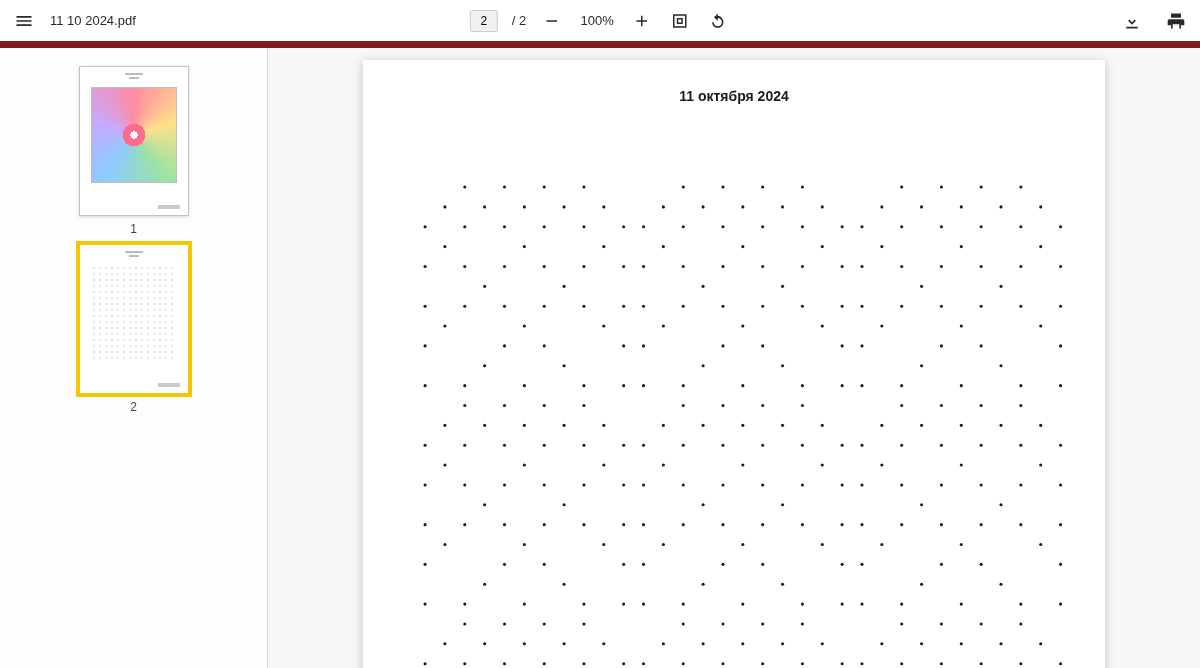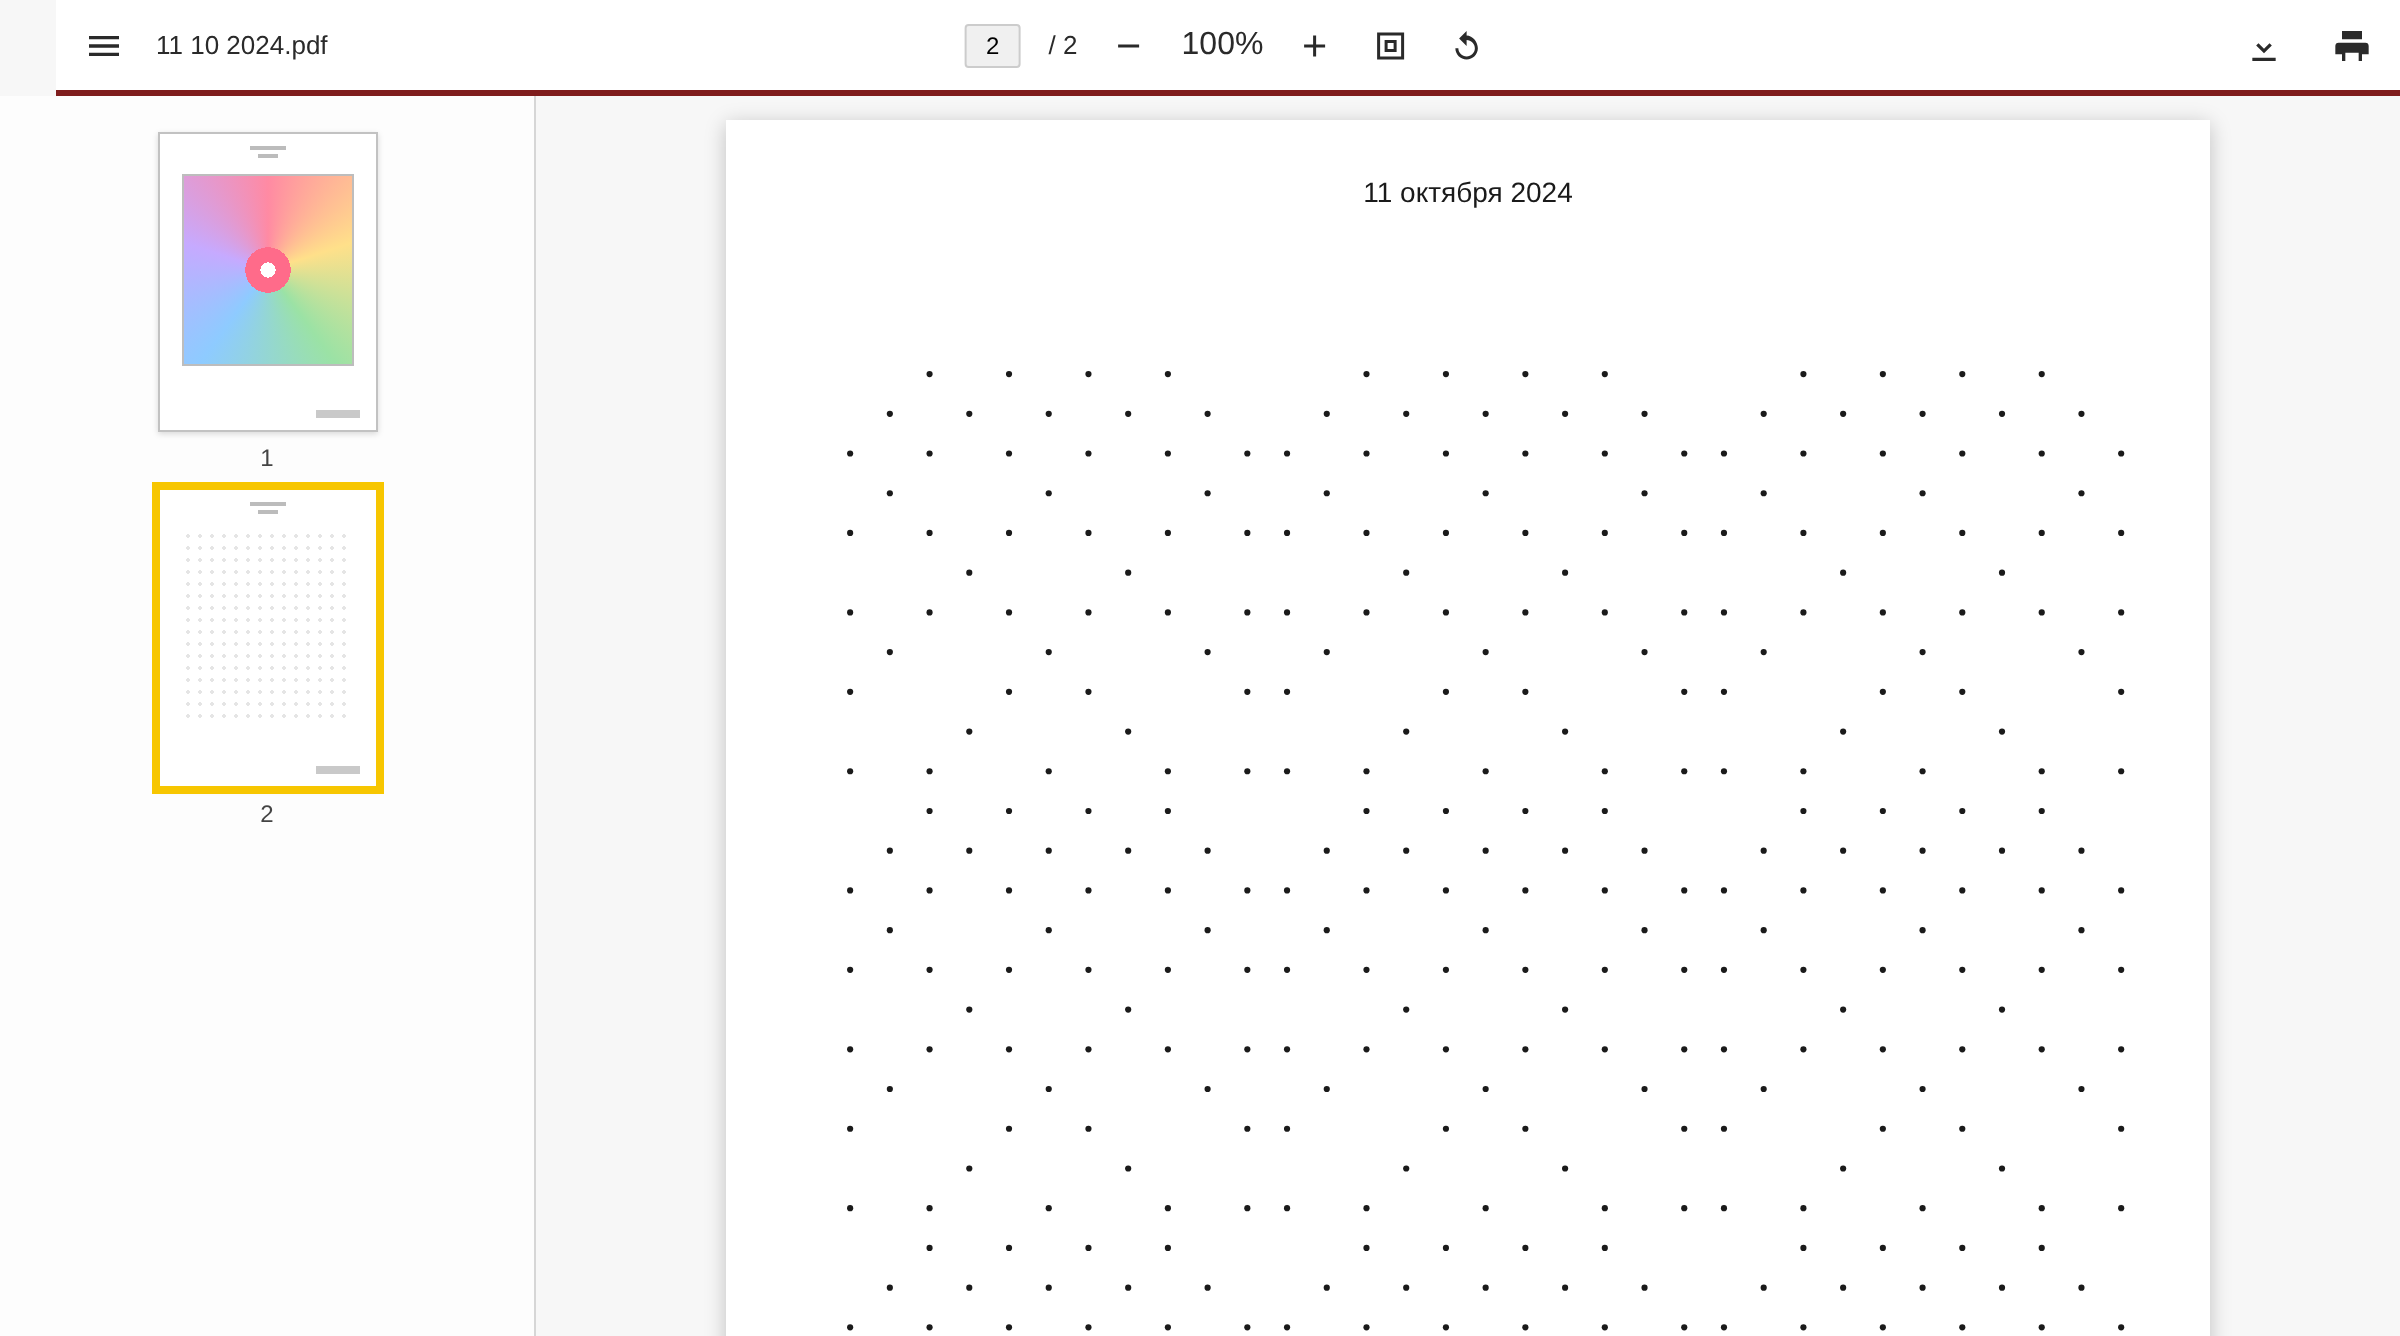--- a/index.html
+++ b/index.html
@@ -2,42 +2,41 @@
 <html><head>
 <meta charset="utf-8">
 <style>
   * { box-sizing: border-box; margin: 0; padding: 0; }
   html, body { width: 1200px; height: 668px; font-family: Arial, Helvetica, sans-serif; background: #f7f7f7; overflow: hidden; }
 
   
   .toolbar {
     height: 48px;
     background: #ffffff;
-    border-bottom: 3px solid #7f1d1d;
+    border-bottom: 7px solid #7f1d1d;
     display: flex;
     align-items: center;
     position: relative;
     padding: 0 12px;
-    margin-left: 28px;
   }
   .tb-left { display: flex; align-items: center; gap: 14px; }
   .tb-center {
     position: absolute; left: 50%; transform: translateX(-50%);
     display: flex; align-items: center; gap: 14px;
   }
   .tb-right { margin-left: auto; display: flex; align-items: center; gap: 20px; }
   .icon-btn { width: 24px; height: 24px; display:flex; align-items:center; justify-content:center; cursor:pointer; color:#2a2a2a; }
   .icon-btn svg { width: 20px; height: 20px; fill: currentColor; }
   .filename { font-size: 13px; color:#2a2a2a; }
   .page-input {
     width: 28px; height: 22px; text-align: center; font-size:12px;
     background:#f0f0f0; border:1px solid #ccc; border-radius:2px;
   }
   .slash-total { font-size:13px; color:#2a2a2a; }
-  .zoom-text { font-size:16px; color:#2a2a2a; min-width:38px; text-align:center; }
+  .zoom-text { font-size:13px; color:#2a2a2a; min-width:38px; text-align:center; }
   .tiny-icon svg { width:18px; height:18px; }
 
   
   .main {
     display:flex; height: calc(668px - 48px);
   }
   .sidebar {
     width: 268px; background:#fdfdfd; border-right:1px solid #d6d6d6;
     padding-top:18px;
     display:flex; flex-direction:column; align-items:center; gap:8px;
@@ -83,21 +82,21 @@
   .content {
     flex:1; display:flex; justify-content:center; align-items:flex-start;
     padding: 12px 24px; overflow:hidden;
   }
   .page {
     width: 742px; min-height: 900px; background:#ffffff;
     box-shadow: 0 2px 10px rgba(0,0,0,.22);
     padding: 22px 40px;
   }
   .page h1 { font-size:15px; font-weight:600; text-align:center; color:#1a1a1a; }
-  .page h2 { font-size:14px; font-weight:400; text-align:center; margin-top:6px; color:#1a1a1a; }
+  .page h2 { font-size:14px; font-weight:700; text-align:center; margin-top:6px; color:#1a1a1a; }
   .mandala-canvas {
     margin-top: 72px;
     width: 100%;
     aspect-ratio: 1/1;
   }
   .mandala-canvas circle { fill:#1a1a1a; }
 </style>
 </head>
 <body>
 

